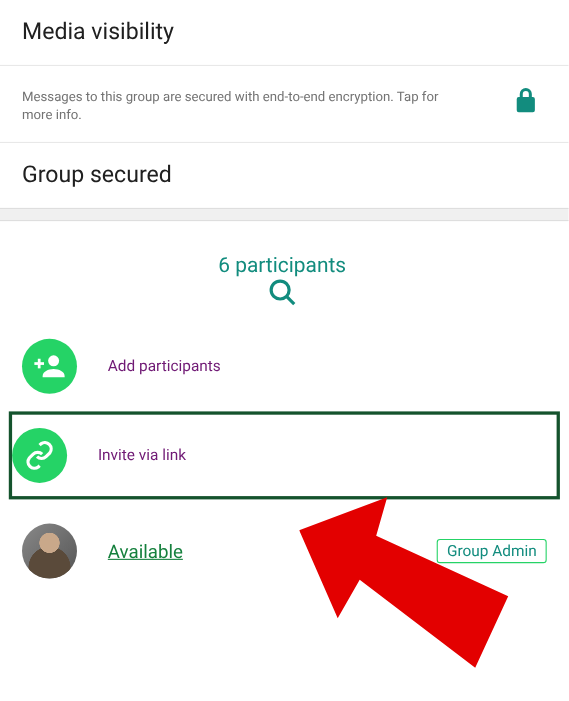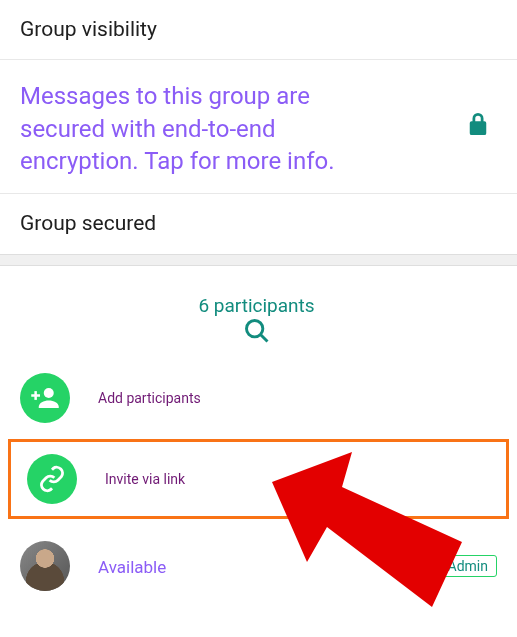--- a/index.html
+++ b/index.html
@@ -20,22 +20,22 @@
     }
     .setting-row.no-border { border-bottom: none; }
     .setting-text { flex: 1; }
     .setting-title {
       font-size: 21px;
       color: #202020;
       font-weight: 400;
       line-height: 1.3;
     }
     .setting-subtitle {
-      font-size: 24px;
-      color: #8b5cf6;
+      font-size: 12px;
+      color: #737373;
       line-height: 1.35;
       margin-top: 4px;
       max-width: 380px;
     }
     .lock-icon {
       color: #128c7e;
       font-size: 24px;
       padding-right: 8px;
     }
     .section-gap {
@@ -60,42 +60,43 @@
       color: #128c7e;
       stroke: #128c7e;
     }
     .member-row {
       display: flex;
       align-items: center;
       padding: 12px 20px;
       gap: 28px;
     }
     .member-highlight {
-      border: 3px solid #f97316;
+      border: 3px solid #14532d;
       margin: 4px 8px;
-      padding: 12px 16px;
+      padding: 12px 0;
     }
     .avatar-circle {
       width: 50px;
       height: 50px;
       border-radius: 50%;
       background: #25d366;
       display: flex;
       align-items: center;
       justify-content: center;
       flex-shrink: 0;
     }
     .member-label {
       font-size: 14px;
       color: #701a75;
     }
     .member-sub {
       font-size: 17px;
-      color: #8b5cf6;
+      color: #15803d;
       margin-top: 2px;
+      text-decoration: underline;
     }
     .member-text { flex: 1; }
     .admin-badge {
       border: 1px solid #25d366;
       color: #128c7e;
       font-size: 14px;
       padding: 2px 8px;
       border-radius: 3px;
     }
     .avatar-photo {
@@ -120,21 +121,21 @@
       left: 272px;
       top: 442px;
       pointer-events: none;
     }
   </style>
 </head>
 <body>
 
 <div class="setting-row">
   <div class="setting-text">
-    <div class="setting-title">Group visibility</div>
+    <div class="setting-title">Media visibility</div>
   </div>
 </div>
 
 <div class="setting-row">
   <div class="setting-text">
     <div class="setting-subtitle">Messages to this group are secured with end-to-end encryption. Tap for more info.</div>
   </div>
   <span class="lock-icon">
     <svg width="22" height="26" viewBox="0 0 24 28" fill="#128c7e">
         <path d="M12 2a6 6 0 0 0-6 6v3H5a2 2 0 0 0-2 2v11a2 2 0 0 0 2 2h14a2 2 0 0 0 2-2V13a2 2 0 0 0-2-2h-1V8a6 6 0 0 0-6-6zm0 3a3 3 0 0 1 3 3v3H9V8a3 3 0 0 1 3-3z"></path>

